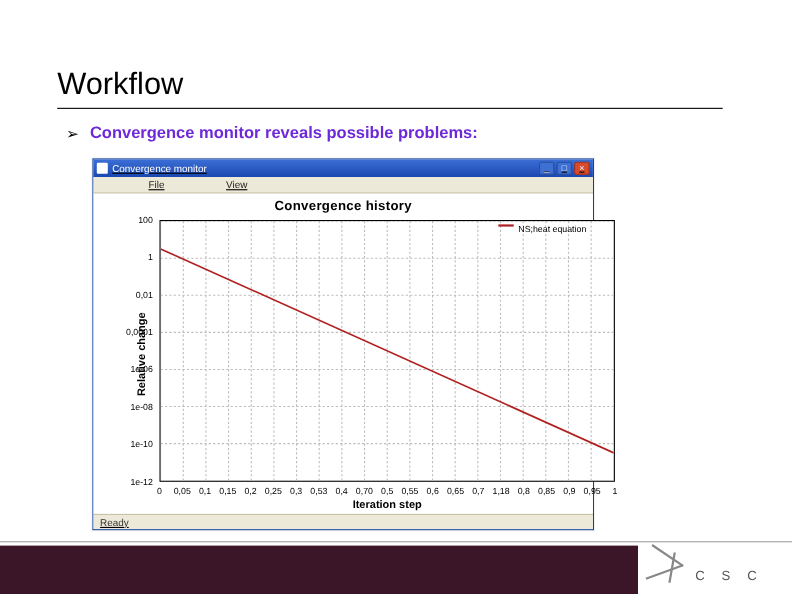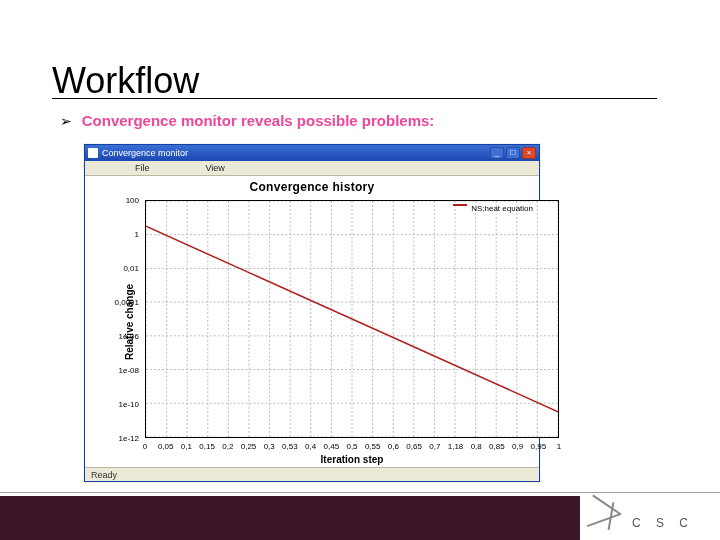--- a/index.html
+++ b/index.html
@@ -9,21 +9,21 @@
     height: 540px;
     font-family: Arial, Helvetica, sans-serif;
     background: #fff;
     position: relative;
     overflow: hidden;
   }
   .slide-title {
     position: absolute;
     left: 52px;
     top: 60px;
-    font-size: 36px;
+    font-size: 28px;
     font-weight: 400;
     color: #000;
   }
   .title-underline {
     position: absolute;
     left: 52px;
     top: 98px;
     width: 605px;
     height: 1px;
     background: #000;
@@ -36,34 +36,35 @@
     align-items: center;
     gap: 10px;
   }
   .bullet-arrow {
     font-size: 14px;
     color: #000;
   }
   .bullet-text {
     font-size: 15px;
     font-weight: 700;
-    color: #ec4899;
+    color: #6d28d9;
   }
   
   .win {
     position: absolute;
     left: 84px;
     top: 144px;
     width: 456px;
     height: 338px;
     border: 1px solid #1341a0;
     background: #fff;
     font-size: 9px;
     color: #000;
     box-shadow: 0 0 0 1px rgba(0,0,0,.05);
+    text-decoration: underline;
   }
   .win-titlebar {
     height: 16px;
     background: linear-gradient(#3b6fd6, #1a47b0);
     display: flex;
     align-items: center;
     justify-content: space-between;
     padding: 0 3px;
     color: #fff;
     font-size: 9px;
@@ -349,21 +350,21 @@
     <div class="xticks" id="xticks">
         <div class="xtick" style="left: 0px;">0</div>
         <div class="xtick" style="left: 20.7px;">0,05</div>
         <div class="xtick" style="left: 41.4px;">0,1</div>
         <div class="xtick" style="left: 62.1px;">0,15</div>
         <div class="xtick" style="left: 82.8px;">0,2</div>
         <div class="xtick" style="left: 103.5px;">0,25</div>
         <div class="xtick" style="left: 124.2px;">0,3</div>
         <div class="xtick" style="left: 144.9px;">0,53</div>
         <div class="xtick" style="left: 165.6px;">0,4</div>
-        <div class="xtick" style="left: 186.3px;">0,45</div>
+        <div class="xtick" style="left: 186.3px;">0,70</div>
         <div class="xtick" style="left: 207px;">0,5</div>
         <div class="xtick" style="left: 227.7px;">0,55</div>
         <div class="xtick" style="left: 248.4px;">0,6</div>
         <div class="xtick" style="left: 269.1px;">0,65</div>
         <div class="xtick" style="left: 289.8px;">0,7</div>
         <div class="xtick" style="left: 310.5px;">1,18</div>
         <div class="xtick" style="left: 331.2px;">0,8</div>
         <div class="xtick" style="left: 351.9px;">0,85</div>
         <div class="xtick" style="left: 372.6px;">0,9</div>
         <div class="xtick" style="left: 393.3px;">0,95</div>

